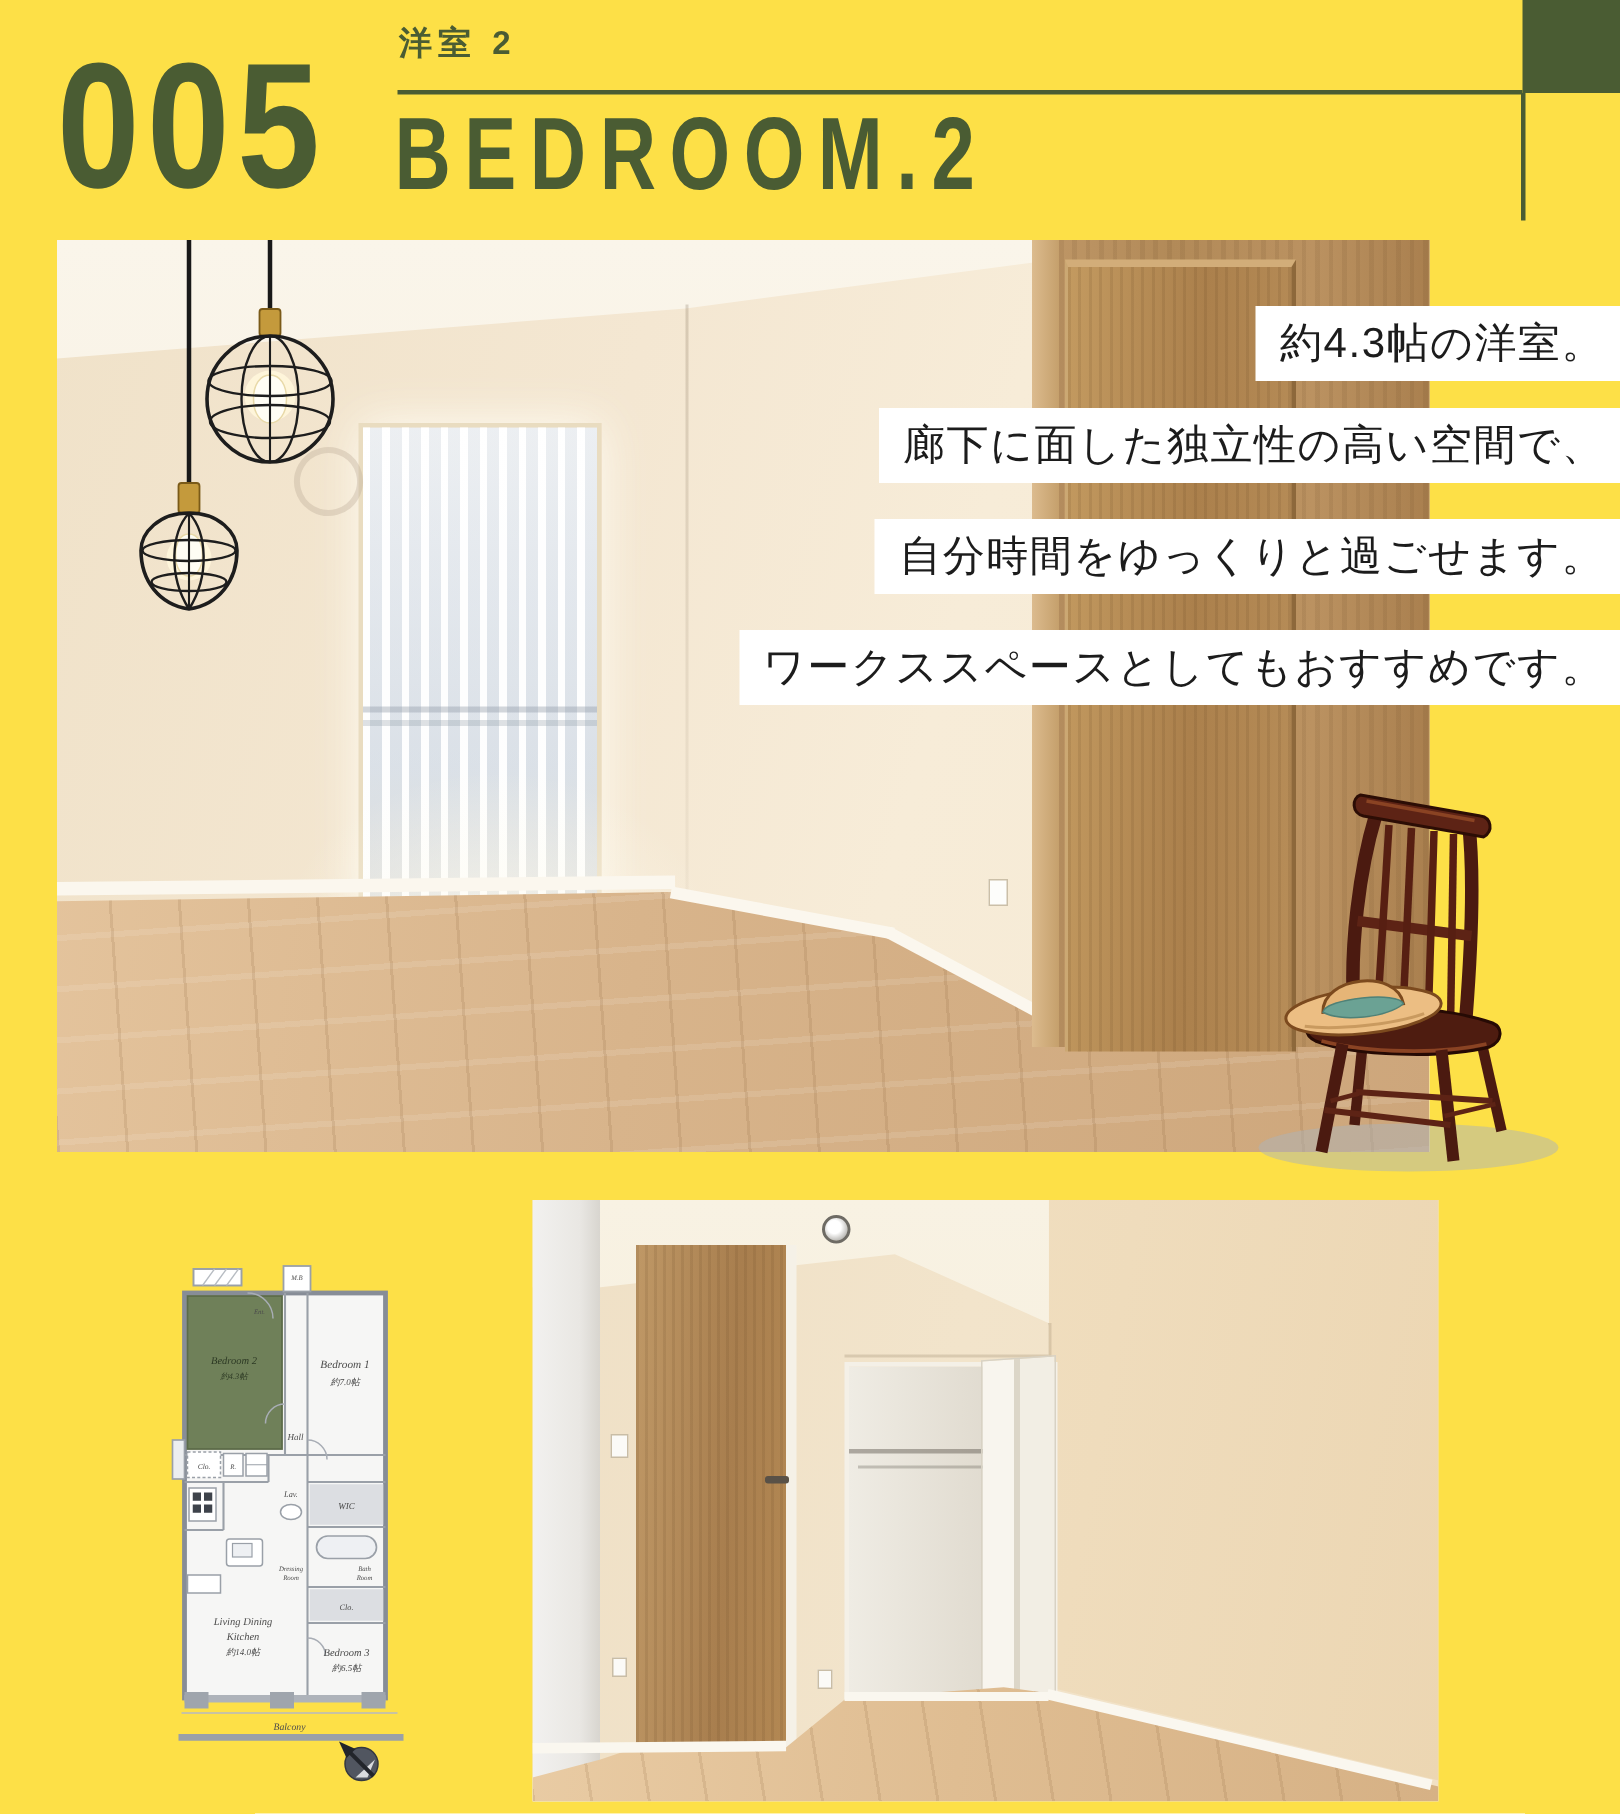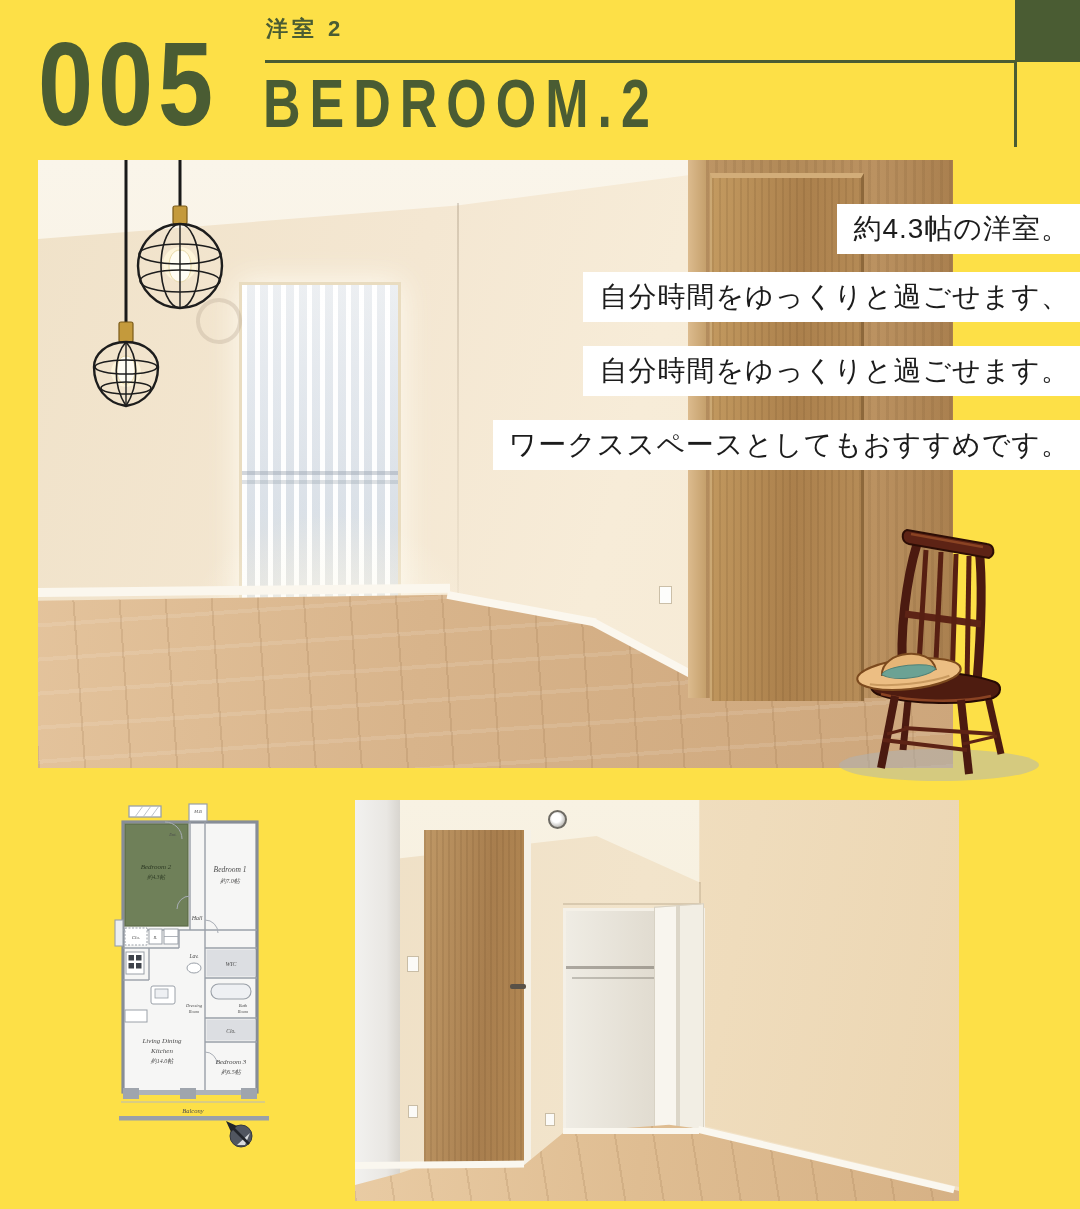--- a/index.html
+++ b/index.html
@@ -64,21 +64,21 @@
   .lamps{position:absolute;left:24px;top:0;width:170px;height:280px;}
   .chair{position:absolute;right:-88px;bottom:-14px;width:230px;height:300px;}
 
   
   .cap{position:absolute;right:0;background:#ffffff;color:#1c1c1c;font-size:28px;line-height:1;
        letter-spacing:1px;padding:11px 10px 11px 16px;white-space:nowrap;
        font-family:"Liberation Sans",sans-serif;}
   .cap0{top:204px;} .cap1{top:272px;} .cap2{top:346px;} .cap3{top:420px;}
 
   
-  .plan{position:absolute;left:105px;top:800px;width:180px;height:355px;}
+  .plan{position:absolute;left:105px;top:840px;width:180px;height:355px;}
   .plan svg{width:100%;height:100%;}
   .plan text{font-family:"Liberation Serif",serif;font-style:italic;fill:#4c4c4c;text-anchor:middle;}
   .plan .on-green{fill:#2e3a25;}
 
   
   .photo2{position:absolute;left:355px;top:800px;width:604px;height:401px;overflow:hidden;
           background:linear-gradient(100deg,#efe0c6 0%,#f2e4cb 45%,#f1e0c4 100%);}
   .p2-ceiling{position:absolute;inset:0;background:linear-gradient(180deg,#f8f2e3,#f4ecd9);
           clip-path:polygon(0 0,100% 0,100% 7%,57% 20.5%,40% 9%,7.5% 14.5%,0 14.5%);}
   .p2-beam{position:absolute;left:57%;top:20.5%;width:43.5%;height:2px;
@@ -196,21 +196,21 @@
       <g transform="translate(98,192) rotate(-6)">
         <ellipse cx="0" cy="0" rx="52" ry="15" fill="#ecbe83" stroke="#7c4a1e" stroke-width="2"></ellipse>
         <path d="M-27,-2 C-25,-26 25,-26 27,-2 Z" fill="#e6b577" stroke="#7c4a1e" stroke-width="2"></path>
         <path d="M-27,-2 C-15,6 15,6 27,-2 C25,-11 -25,-11 -27,-2 Z" fill="#6ba294" stroke="#4f8177" stroke-width="1"></path>
         <path d="M-40,6 C-20,11 20,11 40,6" stroke="#c99a5f" stroke-width="2" fill="none"></path>
       </g>
     </svg>
   </div>
 
   <div class="cap cap0">約4.3帖の洋室。</div>
-  <div class="cap cap1">自分時間をゆっくりと過ごせます、</div>
+  <div class="cap cap1">廊下に面した独立性の高い空間で、</div>
   <div class="cap cap3">ワークススペースとしてもおすすめです。</div>
   <div class="cap cap2">自分時間をゆっくりと過ごせます。</div>
 
   <div class="plan">
     <svg viewBox="0 0 180 355">
       <g stroke="#9aa0a8" stroke-width="1.3" fill="#ffffff">
         <rect x="24" y="6" width="32" height="11"></rect>
         <line x1="30" y1="17" x2="38" y2="6" stroke="#b7bcc2" stroke-width="0.9"></line>
         <line x1="38" y1="17" x2="46" y2="6" stroke="#b7bcc2" stroke-width="0.9"></line>
         <line x1="46" y1="17" x2="54" y2="6" stroke="#b7bcc2" stroke-width="0.9"></line>

